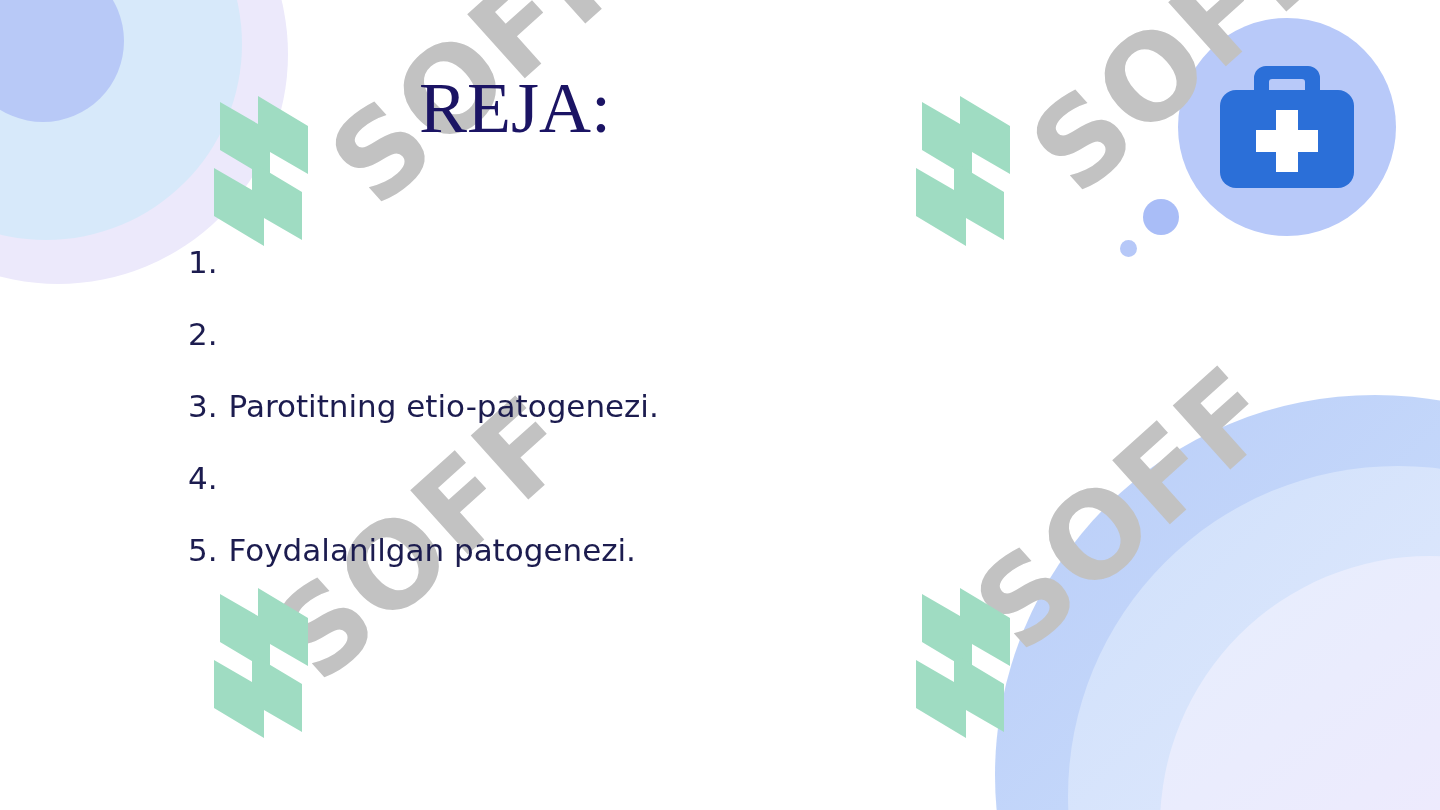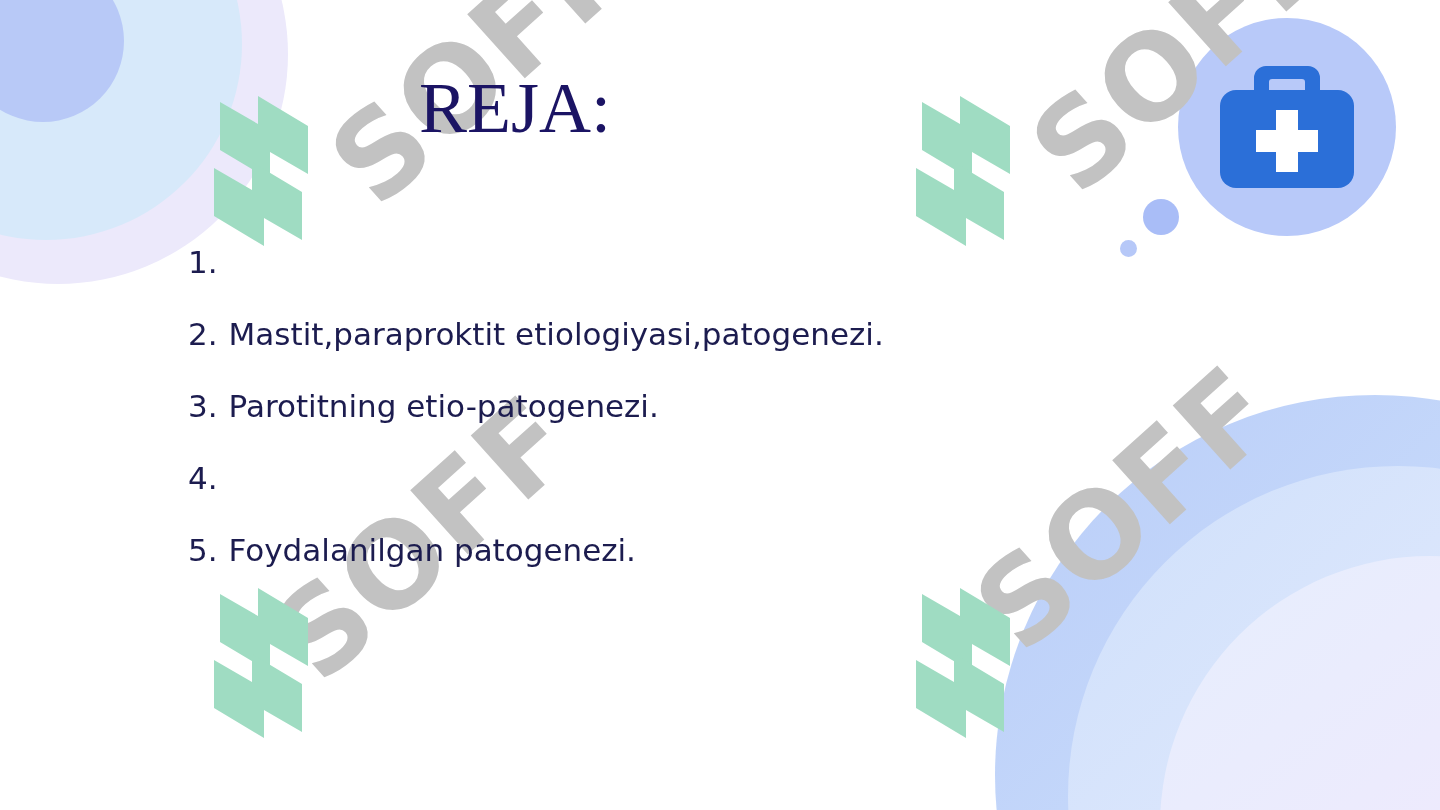--- a/index.html
+++ b/index.html
@@ -248,21 +248,20 @@
   <div class="content">
 
     <div class="slide-title">REJA:</div>
 
     <ul class="agenda-list">
       <li class="agenda-item">
         <span class="agenda-num">1.</span>
       </li>
       <li class="agenda-item">
         <span class="agenda-num">2.</span>
-        <span>Mastit,paraproktit etiologiyasi,patogenezi.</span>
       </li>
       <li class="agenda-item">
         <span class="agenda-num">3.</span>
         <span>Parotitning etio-patogenezi.</span>
       </li>
       <li class="agenda-item">
         <span class="agenda-num">4.</span>
       </li>
       <li class="agenda-item">
         <span class="agenda-num">5.</span>

